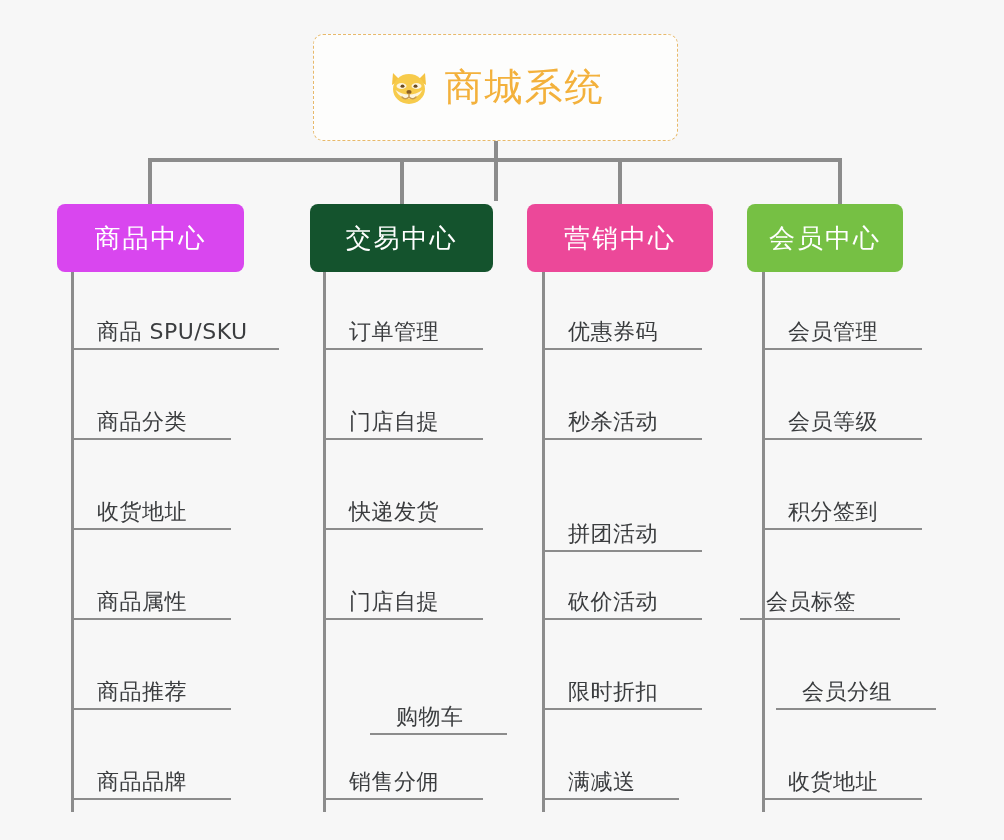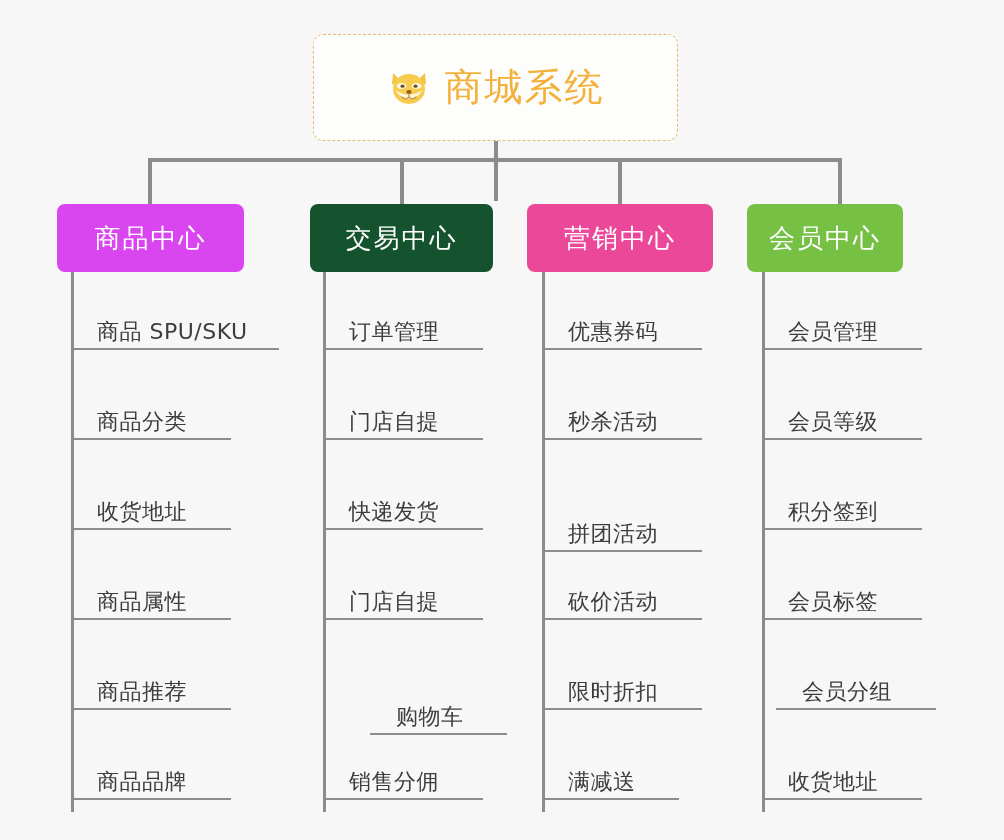--- a/index.html
+++ b/index.html
@@ -214,21 +214,21 @@
     <div class="spine" style="left:762px; top:272px; height:540px;"></div>
     <div class="leaf" style="left:762px; top:294px; width:160px;">
         <span class="leaf-label">会员管理</span>
       </div>
     <div class="leaf" style="left:762px; top:384px; width:160px;">
         <span class="leaf-label">会员等级</span>
       </div>
     <div class="leaf" style="left:762px; top:474px; width:160px;">
         <span class="leaf-label">积分签到</span>
       </div>
-    <div class="leaf" style="left:762px; top:564px; width:160px;">
+    <div class="leaf" style="left:740px; top:564px; width:160px;">
         <span class="leaf-label">会员标签</span>
       </div>
     <div class="leaf" style="left:776px; top:654px; width:160px;">
         <span class="leaf-label">会员分组</span>
       </div>
     <div class="leaf" style="left:762px; top:744px; width:160px;">
         <span class="leaf-label">收货地址</span>
       </div>
   </div>
 

